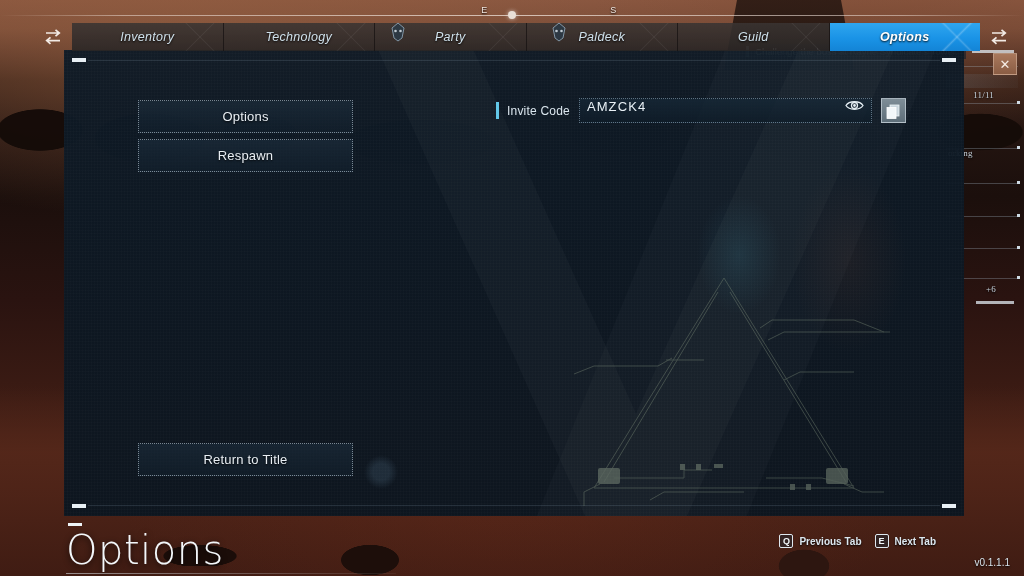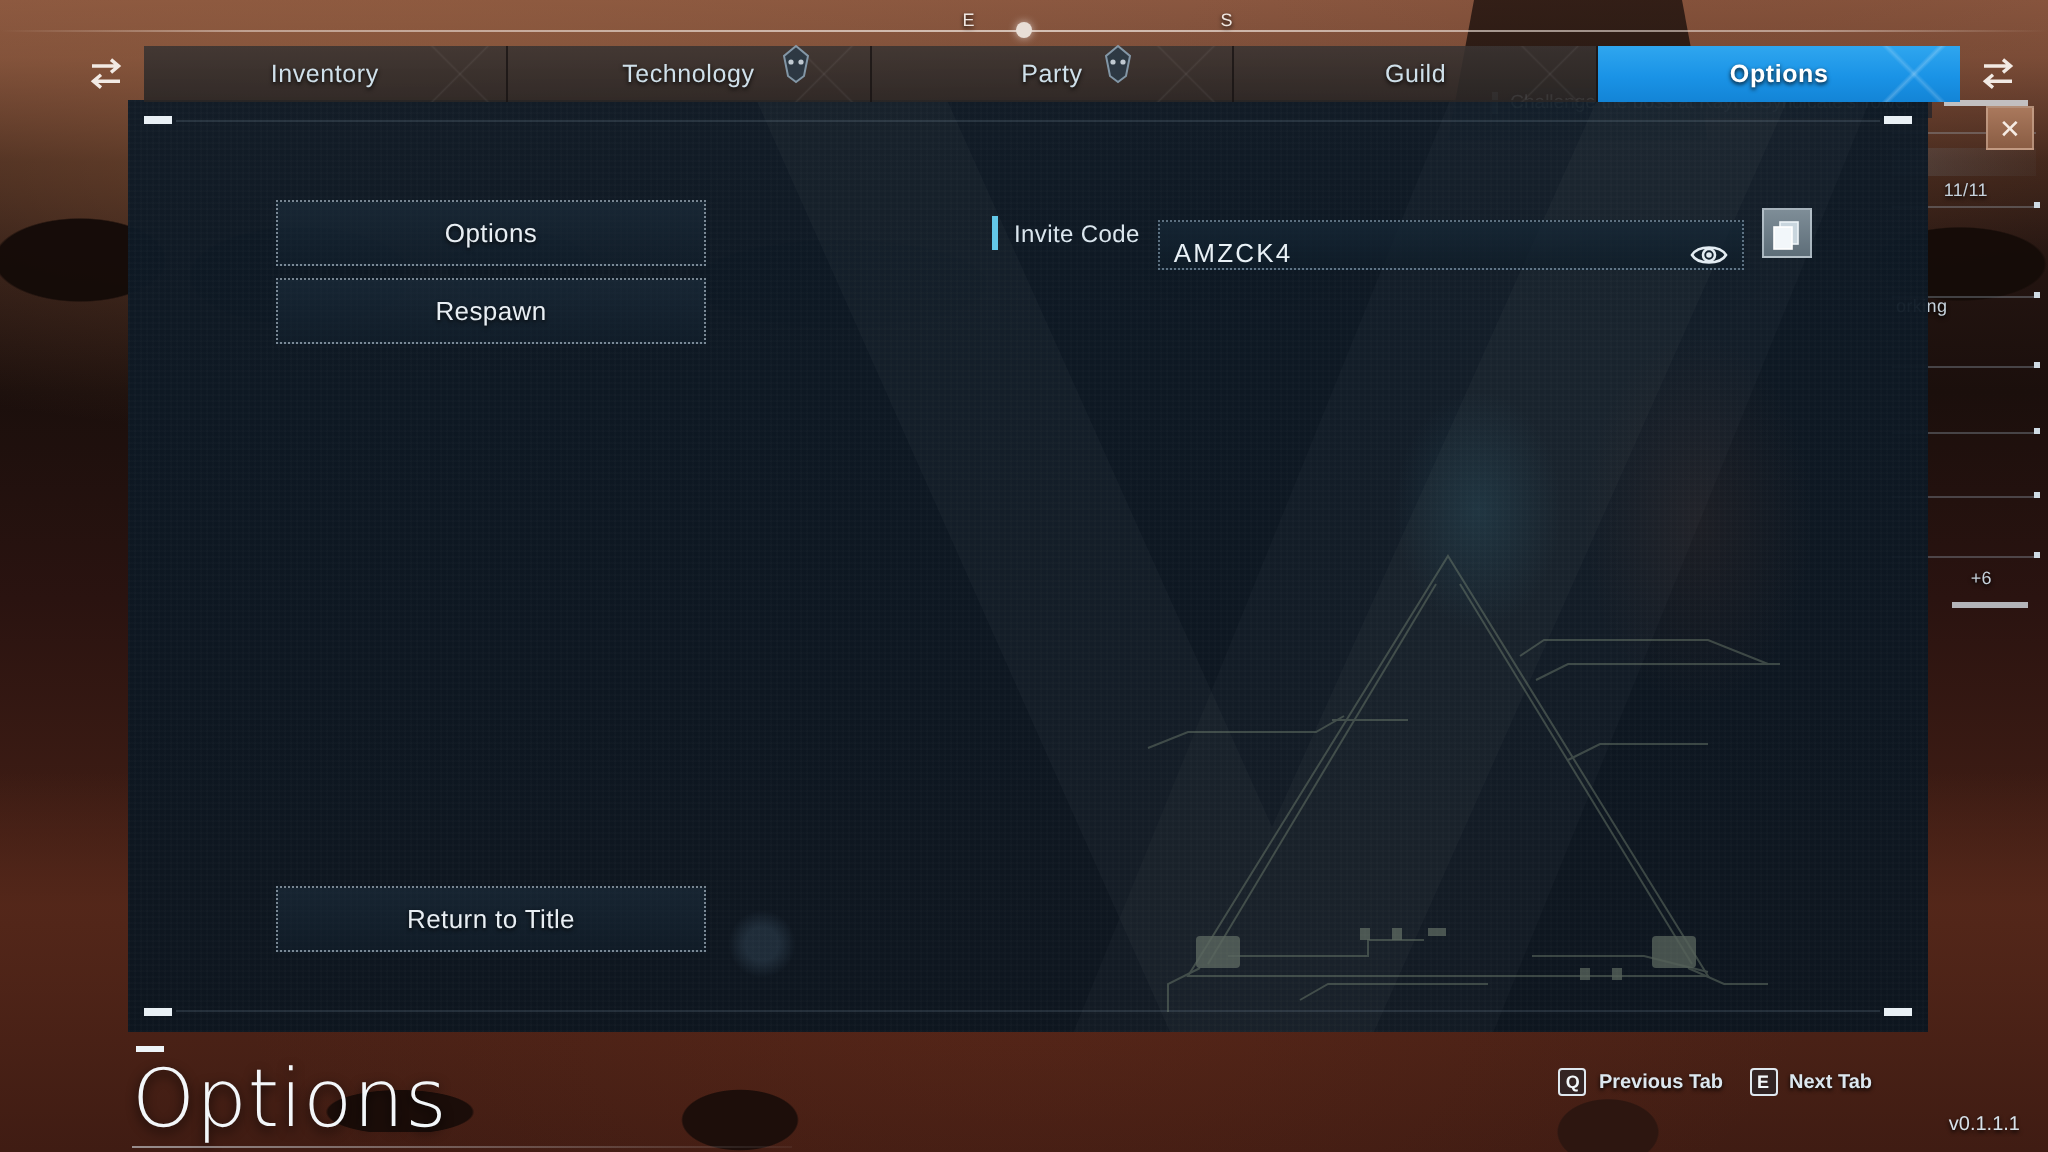--- a/index.html
+++ b/index.html
@@ -82,20 +82,21 @@
   }
   .swap-icon {
     width:22px; height:22px; flex:0 0 22px; margin:0 8px;
     display:flex; align-items:center; justify-content:center;
     color:#f2eae4;
   }
   .swap-icon.left { margin-left:42px; }
   .tabs-wrap {
     flex:1; display:flex; align-items:center; height:40px;
     position:relative;
+    font-style:italic;
   }
   .tab {
     position:relative; height:28px; flex:1 1 0;
     display:flex; align-items:center; justify-content:center;
     color:#cfe0ea; font-size:12.5px; letter-spacing:.3px;
     background:linear-gradient(180deg, rgba(58,52,50,.88), rgba(42,38,37,.9));
     border-right:1px solid rgba(20,16,15,.7);
     overflow:hidden;
     text-shadow:0 1px 2px rgba(0,0,0,.9);
   }
@@ -143,21 +144,21 @@
     background:rgba(170,190,205,.30);
   }
   #sidehud .shdot {
     position:absolute; right:4px; width:3px; height:3px; background:#cfdbe4;
   }
   #sidehud .shband {
     position:absolute; left:0; right:6px;
     background:linear-gradient(90deg, rgba(120,140,155,.22), rgba(120,140,155,.05));
   }
   #sidehud .shtxt {
-    position:absolute; text-shadow:0 1px 2px #000; letter-spacing:.2px;
+    position:absolute; text-shadow:0 1px 2px #000; letter-spacing:.2px;font-family:Liberation Serif, serif;
   }
   #sidehud .shbar {
     position:absolute; height:3px; background:rgba(225,235,242,.75);
   }
   #closebtn {
     position:absolute; right:7px; top:53px; width:24px; height:22px; z-index:13;
     background:linear-gradient(180deg,#a9785c,#8a5d44);
     border:1px solid rgba(220,190,170,.5);
     display:flex; align-items:center; justify-content:center;
     color:#f6ece4; font-size:13px; line-height:1;
@@ -230,25 +231,24 @@
   }
 
   
   #inviteRow {
     position:absolute; left:432px; top:48px; z-index:4;
     display:flex; align-items:center; gap:0;
   }
   #inviteRow .accent { width:3px; height:17px; background:#63c8e8; margin-right:8px; }
   #inviteRow .lbl { color:#dbe6ee; font-size:12px; font-weight:normal; letter-spacing:.2px; margin-right:9px; }
   #inviteRow .field {
-    width:293px; height:25px; display:flex; align-items:flex-end;
+    width:293px; height:25px; display:flex; align-items:flex-start;
     padding:0 7px;
     border:1px dotted rgba(170,195,215,.5);
     background:linear-gradient(180deg, rgba(22,40,55,.75), rgba(14,28,40,.75));
-    margin-top:12px;
   }
   #inviteRow .field .val { flex:1; color:#e9f1f6; font-size:13px; letter-spacing:1.1px; }
   #inviteRow .eye { color:#e3ecf2; display:flex; align-items:center; }
   #inviteRow .copybtn {
     width:25px; height:25px; margin-left:9px;
     display:flex; align-items:center; justify-content:center;
     background:linear-gradient(180deg,#7e8d97,#5e6e79);
     border:1px solid rgba(225,235,242,.55);
   }
 
@@ -317,20 +317,23 @@
 
   <div class="tabs-wrap">
     <div class="tab">
       <span>Inventory</span>
     </div>
     <div class="tab">
       <span>Technology</span>
     </div>
     <div class="tab">
       <span>Party</span>
+    </div>
+    <div class="tab">
+      <span>Paldeck</span>
     </div>
     <div class="tab">
       <span>Guild</span>
     </div>
     <div class="tab selected">
       <span>Options</span>
     </div>
 
     <span class="tab-badge pal-glyph" style="left:34.5%">
       <svg width="26" height="26" viewBox="0 0 26 26">

